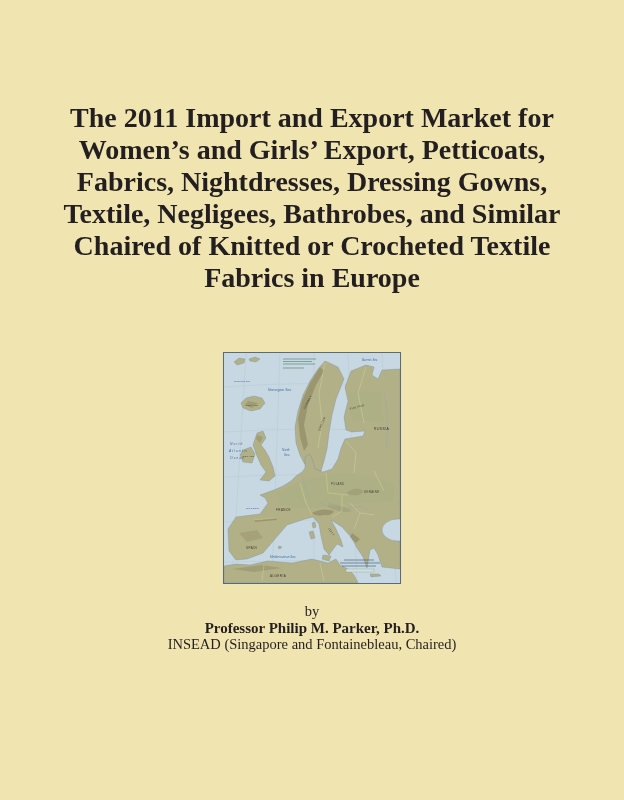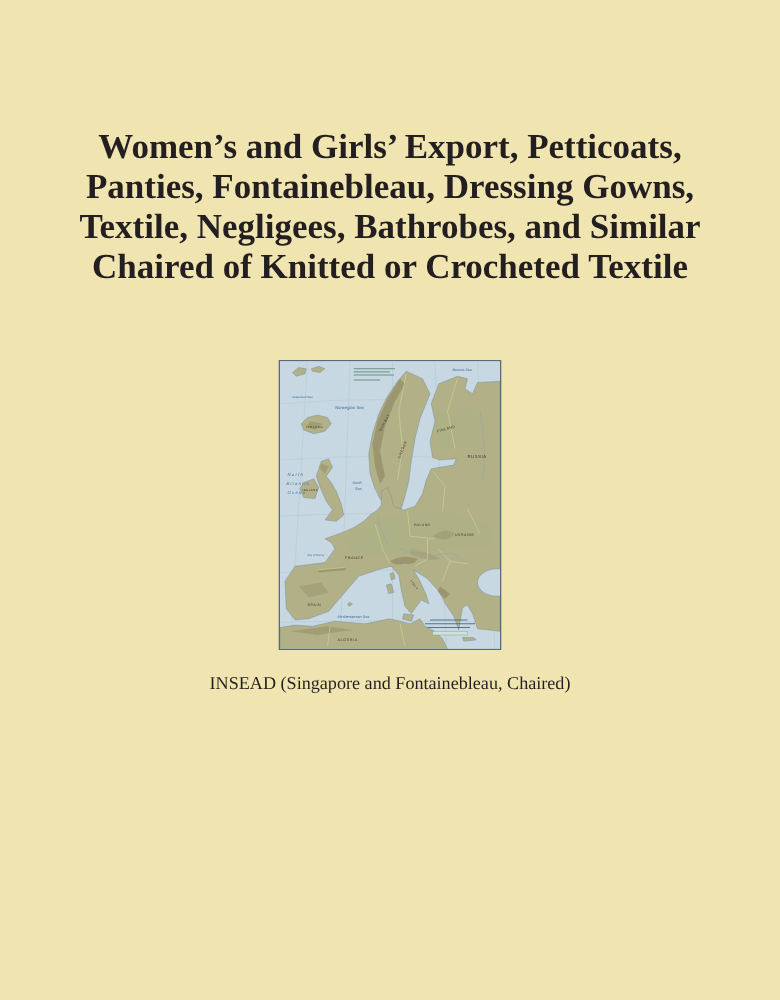--- a/index.html
+++ b/index.html
@@ -46,24 +46,26 @@
     fill:#3d3a31;
     letter-spacing:.45px;
   }
 </style>
 </head>
 <body>
 
 <div class="cover">
 
   <h1 class="title">
+    <span class="tline">The 2011 Import and Export Market for</span>
     <span class="tline">Women’s and Girls’ Export, Petticoats,</span>
-    <span class="tline">Panties, Fontainebleau, Dressing Gowns,</span>
+    <span class="tline">Fabrics, Nightdresses, Dressing Gowns,</span>
     <span class="tline">Textile, Negligees, Bathrobes, and Similar</span>
     <span class="tline">Chaired of Knitted or Crocheted Textile</span>
+    <span class="tline">Fabrics in Europe</span>
   </h1>
 
   <div class="map-wrap">
     <svg width="176" height="230" viewBox="0 0 176 230" xmlns="http://www.w3.org/2000/svg">
 
       <rect x="0" y="0" width="176" height="230" fill="#c8d8e2"></rect>
 
       <g stroke="#a8c0ce" stroke-width="0.35" fill="none" opacity="0.9">
         <path d="M22,0 L8,230"></path>
         <path d="M56,0 L48,230"></path>
@@ -182,16 +184,18 @@
         <text class="country-label" x="140" y="140" font-size="2.8">UKRAINE</text>
         <text class="country-label" x="52" y="158" font-size="3">FRANCE</text>
         <text class="country-label" x="22" y="196" font-size="3">SPAIN</text>
         <text class="country-label" x="104" y="176" font-size="2.6" transform="rotate(52 104 176)">ITALY</text>
         <text class="country-label" x="46" y="224" font-size="3">ALGERIA</text>
       </g>
     </svg>
   </div>
 
   <div class="byline">
+    <div>by</div>
+    <div class="author">Professor Philip M. Parker, Ph.D.</div>
     <div>INSEAD (Singapore and Fontainebleau, Chaired)</div>
   </div>
 
 </div>
 
 </body></html>

